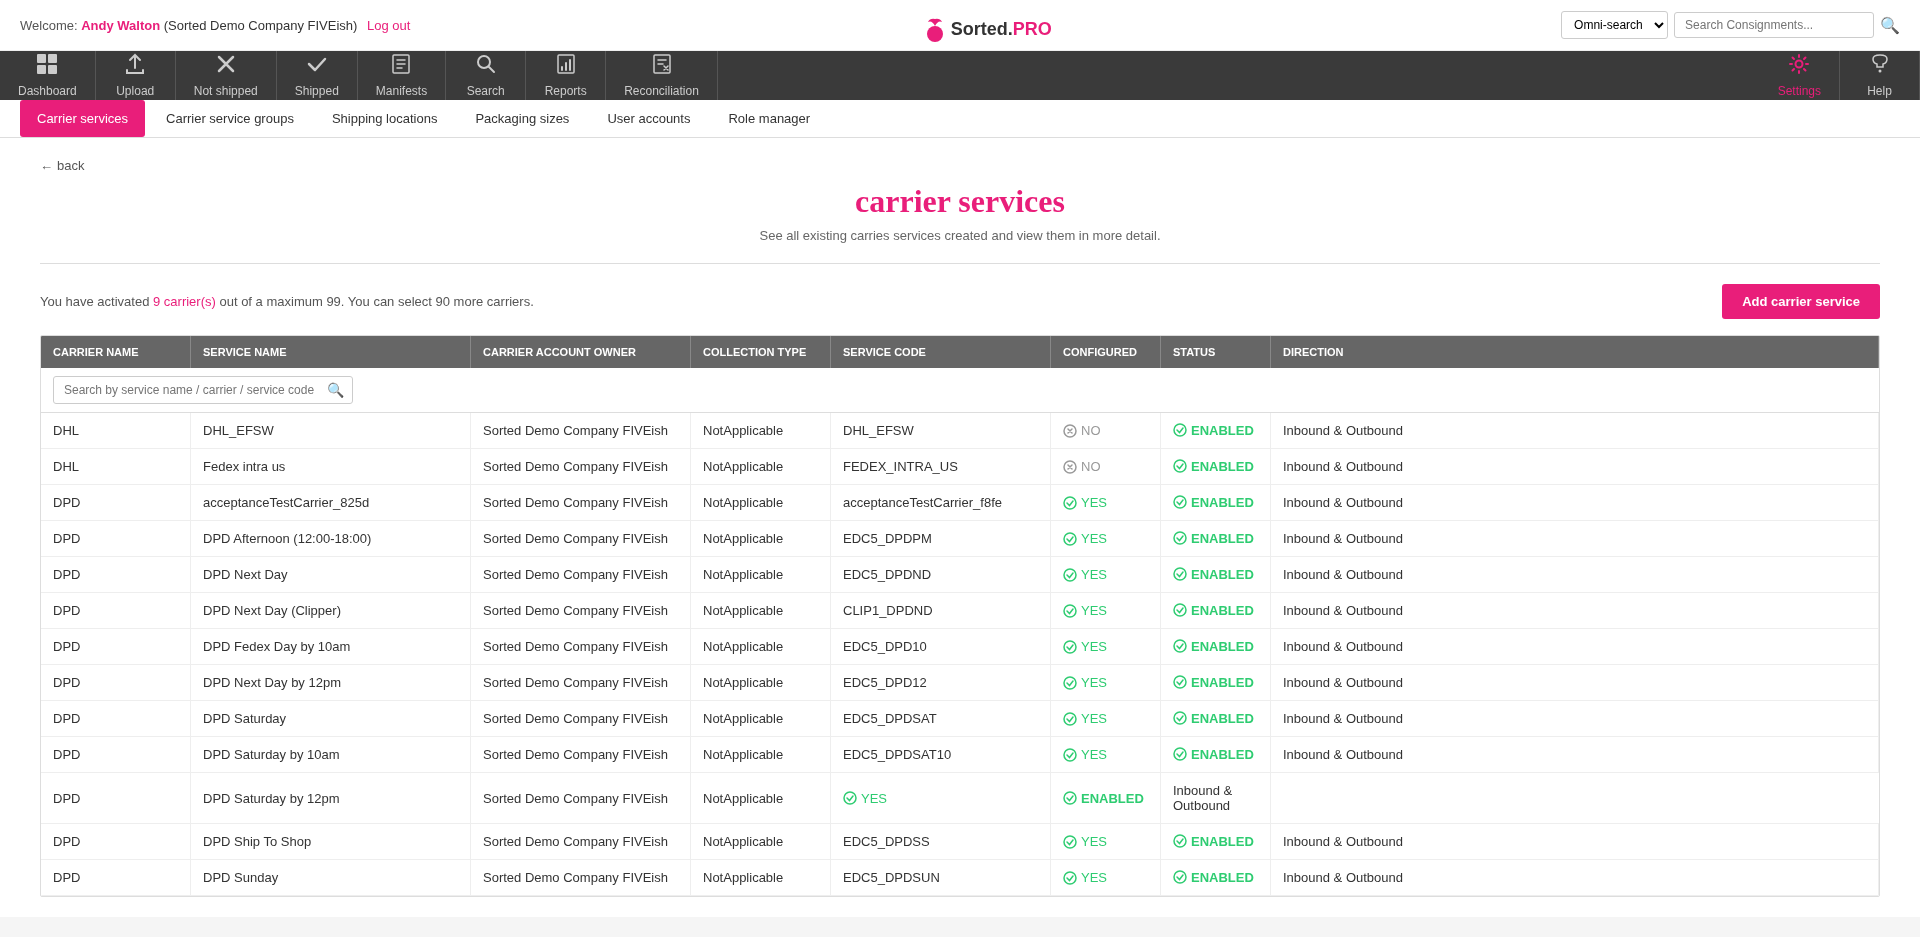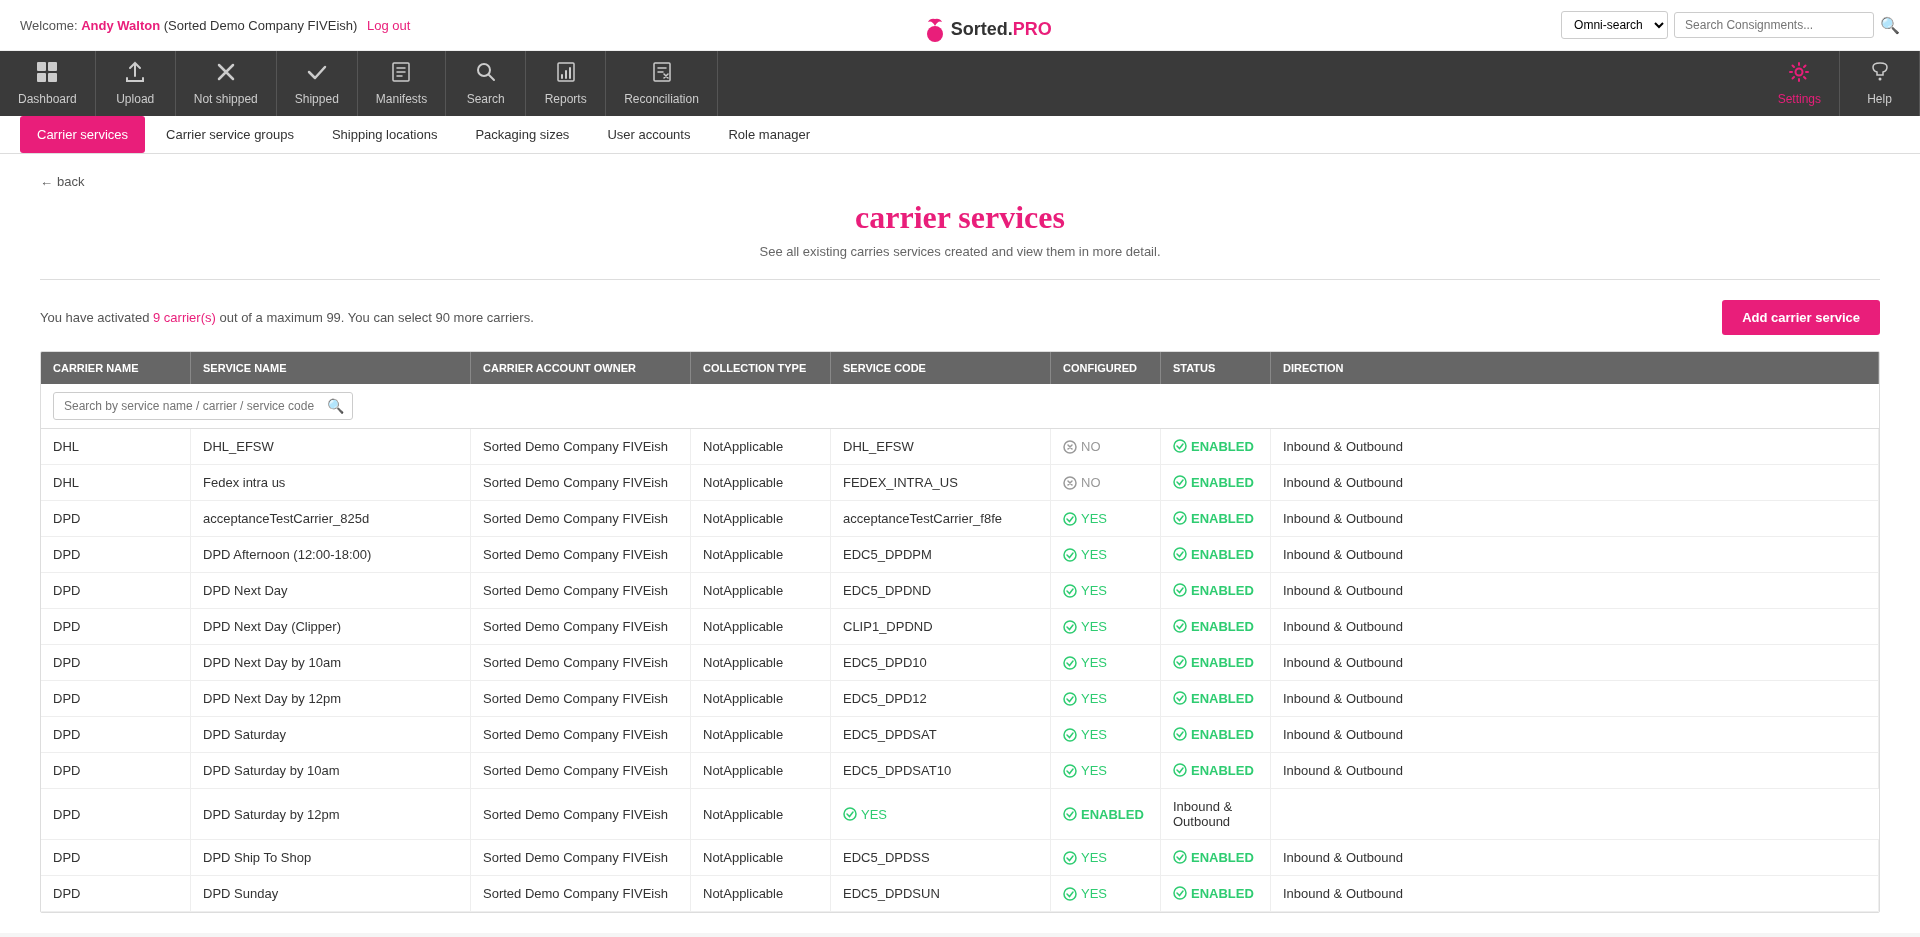--- a/index.html
+++ b/index.html
@@ -48,21 +48,21 @@
     .nav-bar {
       background: #3a3a3a;
       display: flex;
       align-items: stretch;
     }
     .nav-item {
       display: flex;
       flex-direction: column;
       align-items: center;
       justify-content: flex-end;
-      padding: 10px 18px;
+      padding: 2px 18px;
       color: #ccc;
       cursor: pointer;
       text-decoration: none;
       font-size: 12px;
       gap: 4px;
       border-right: 1px solid #555;
       min-width: 80px;
     }
     .nav-item .nav-icon { font-size: 20px; }
     .nav-spacer { flex: 1; }
@@ -486,21 +486,21 @@
     <div class="td">
             <span class="status-enabled"><svg width="14" height="14" viewBox="0 0 14 14">
                 <circle cx="7" cy="7" r="6" stroke="#2ecc71" stroke-width="1.5" fill="none"></circle>
                 <path d="M4 7 L6.5 9.5 L10 5" stroke="#2ecc71" stroke-width="1.5" stroke-linecap="round" fill="none"></path>
               </svg> ENABLED</span>
           </div>
     <div class="td">Inbound &amp; Outbound</div>
   </div>
         <div class="table-row">
     <div class="td">DPD</div>
-    <div class="td">DPD Next Day by 10am</div>
+    <div class="td">DPD Fedex Day by 10am</div>
     <div class="td">Sorted Demo Company FIVEish</div>
     <div class="td">NotApplicable</div>
     <div class="td">EDC5_DPD10</div>
     <div class="td">
             <span class="configured-yes"><svg width="14" height="14" viewBox="0 0 14 14">
                 <circle cx="7" cy="7" r="6" stroke="#2ecc71" stroke-width="1.5" fill="none"></circle>
                 <path d="M4 7 L6.5 9.5 L10 5" stroke="#2ecc71" stroke-width="1.5" stroke-linecap="round" fill="none"></path>
               </svg> YES</span>
           </div>
     <div class="td">

